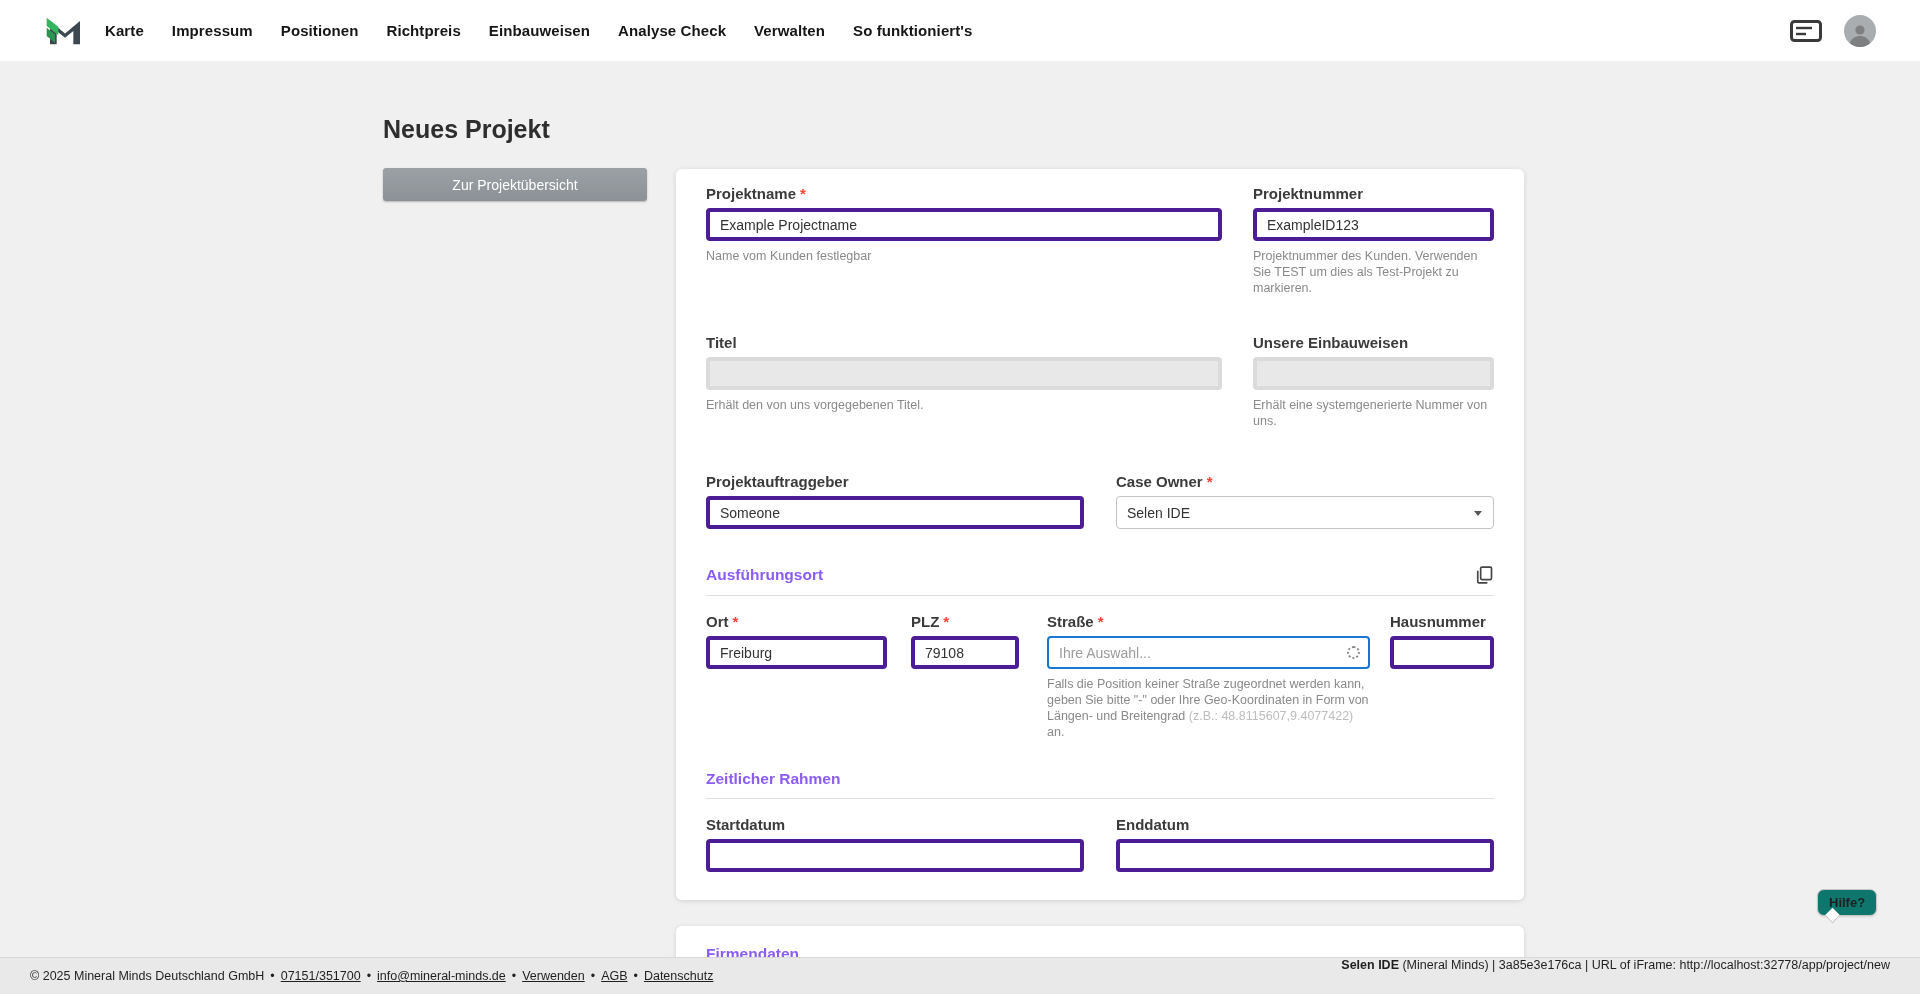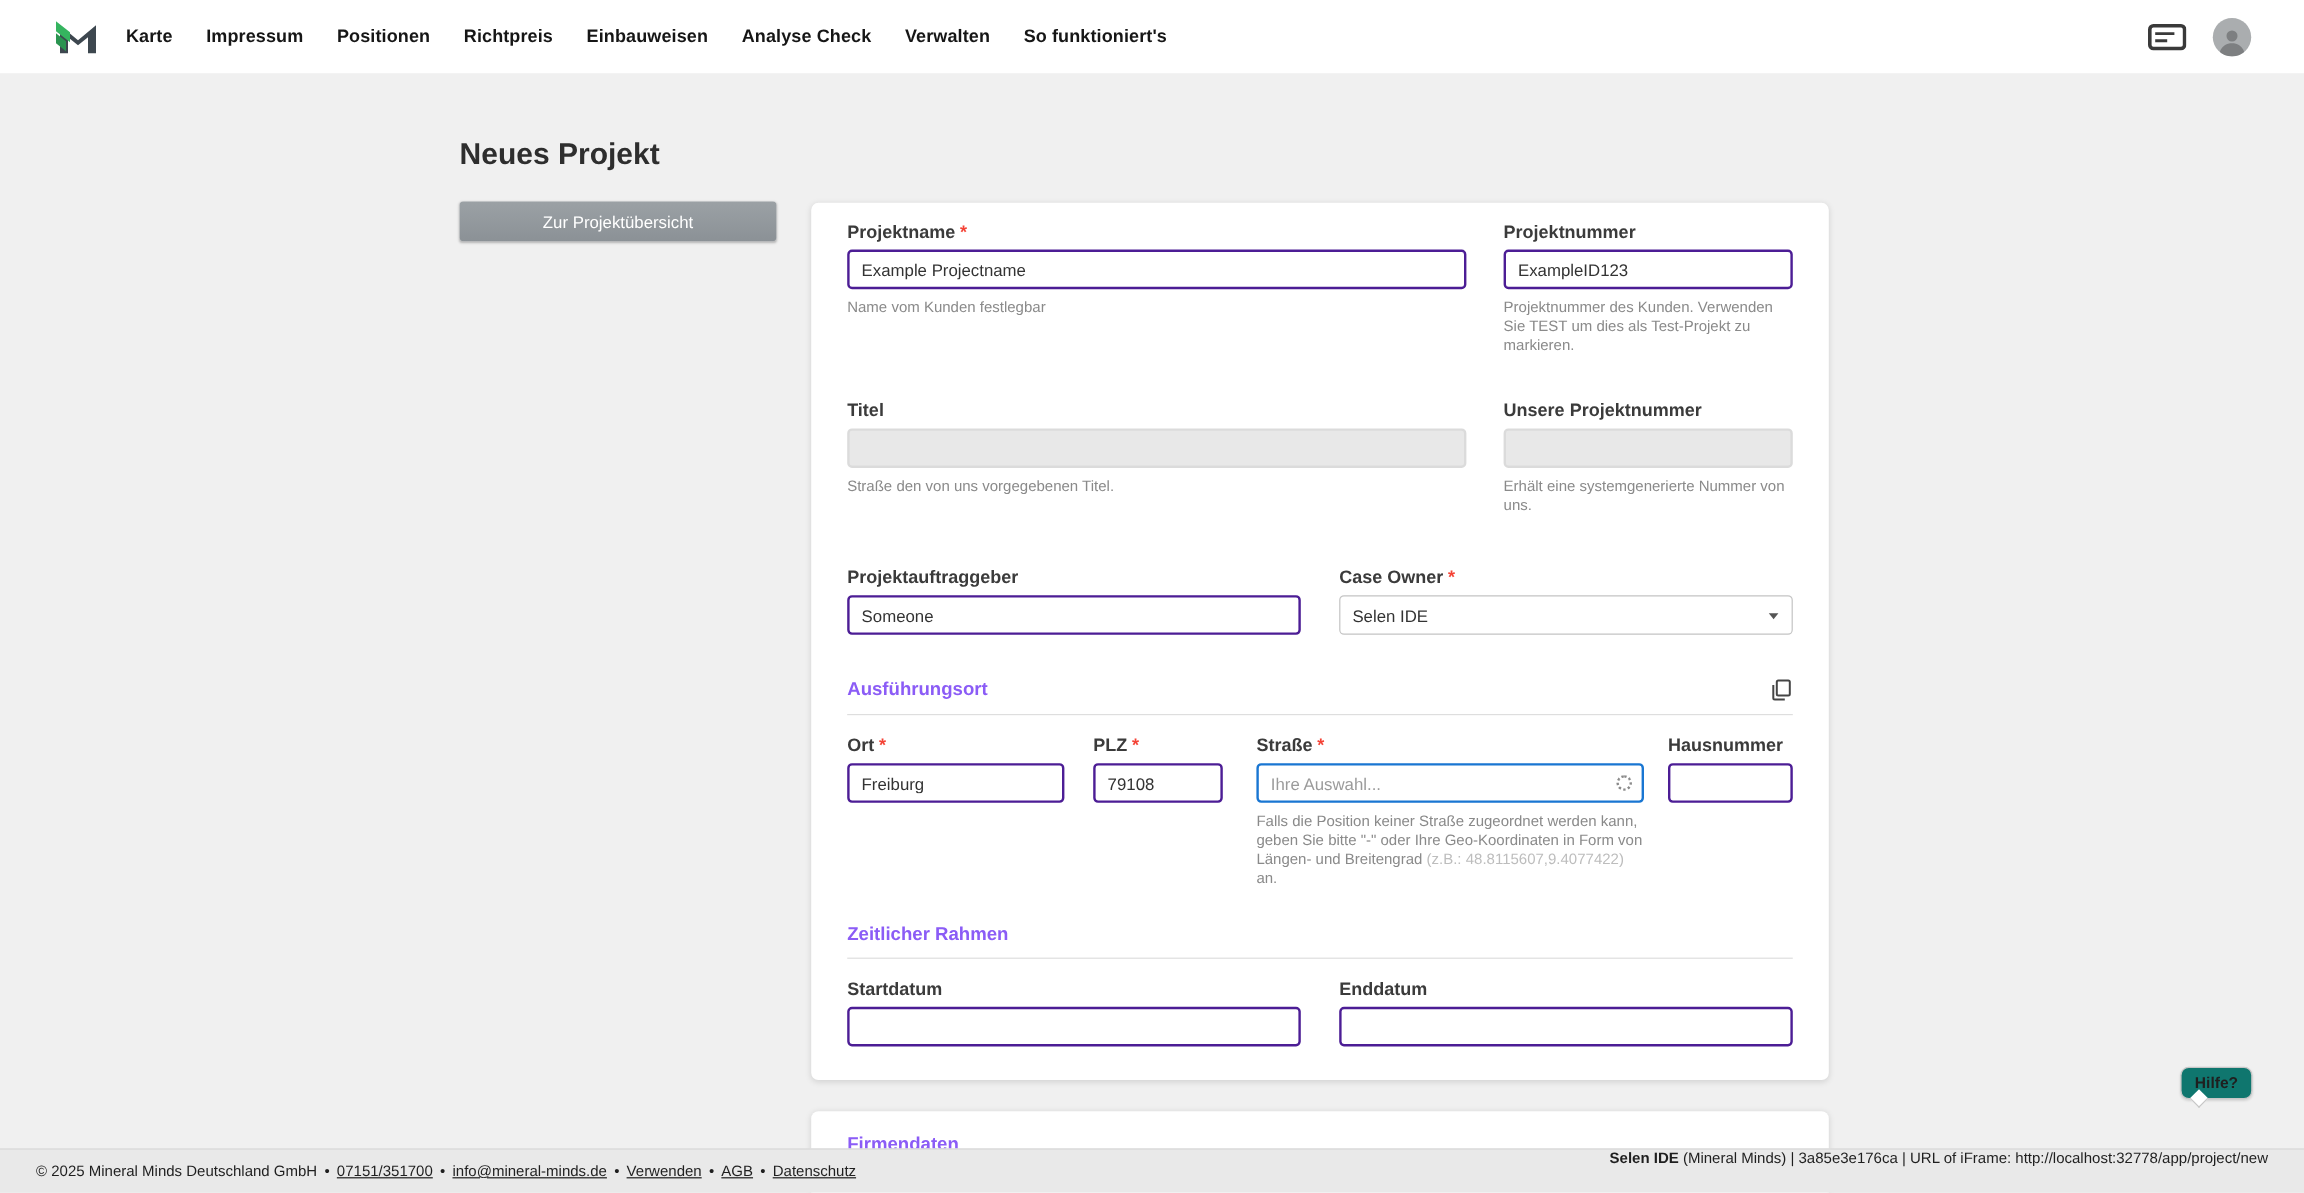--- a/index.html
+++ b/index.html
@@ -49,21 +49,21 @@
   .card--firmendaten { padding:19px 30px; height:120px; }
 
   
   .row { display:flex; align-items:flex-start; }
   .field label {
     display:block; font-size:15px; font-weight:700; color:#3b3b3b; margin-bottom:5px;
     line-height:18px;
   }
   .req { color:#f44336; margin-left:4px; font-weight:700; }
   .input {
-    width:100%; height:33px; border:2px solid #4c1d95; border-radius:4px;
+    width:100%; height:33px; border:4px solid #4c1d95; border-radius:4px;
     padding:0 10px; font-size:14px; color:#333; background:#fff; outline:none;
     font-family:"Liberation Sans", sans-serif;
   }
   .input--disabled { background:#e8e8e8; border-color:#dbdbdb; }
   .input--focused { border:2px solid #1976d2; }
   .input::placeholder { color:#9b9b9b; }
   .helper { font-size:12.5px; color:#8a8a8a; line-height:16px; margin-top:7px; }
   .helper .faded { color:#bdbdbd; }
 
   .input-wrap { position:relative; }
@@ -198,25 +198,25 @@
         <div class="helper">Projektnummer des Kunden. Verwenden Sie TEST um dies als Test-Projekt zu markieren.</div>
       </div>
     </div>
 
     <div class="row row-2">
       <div class="field col-w516">
         <label>
           <span>Titel</span>
         </label>
         <input class="input input--disabled" disabled="" value="" style="">
-        <div class="helper">Straße den von uns vorgegebenen Titel.</div>
+        <div class="helper">Erhält den von uns vorgegebenen Titel.</div>
       </div>
       <div class="field col-w241">
         <label>
-          <span>Unsere Projektnummer</span>
+          <span>Unsere Einbauweisen</span>
         </label>
         <input class="input input--disabled" disabled="" value="" style="">
         <div class="helper">Erhält eine systemgenerierte Nummer von uns.</div>
       </div>
     </div>
 
     <div class="row row-3">
       <div class="field col-w378">
         <label>
           <span>Projektauftraggeber</span>

